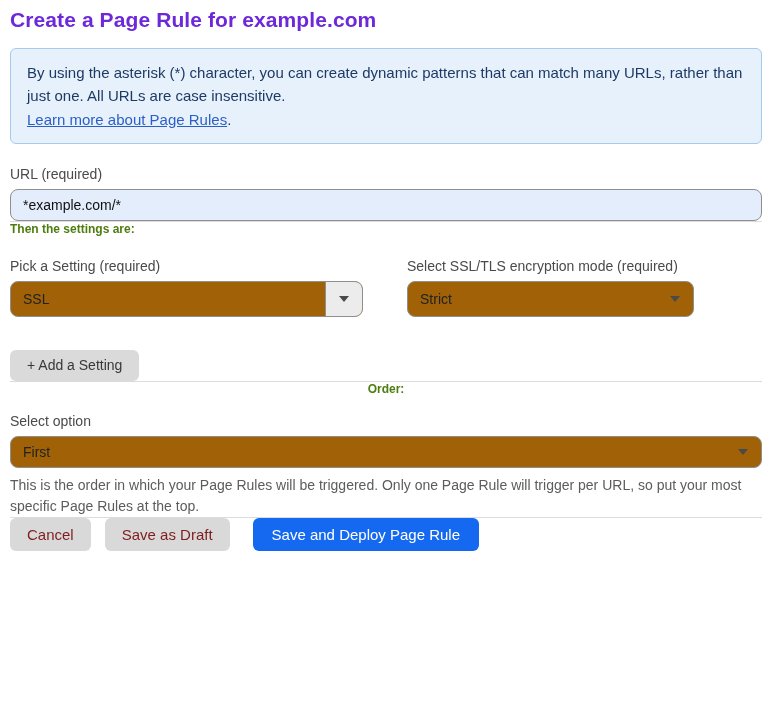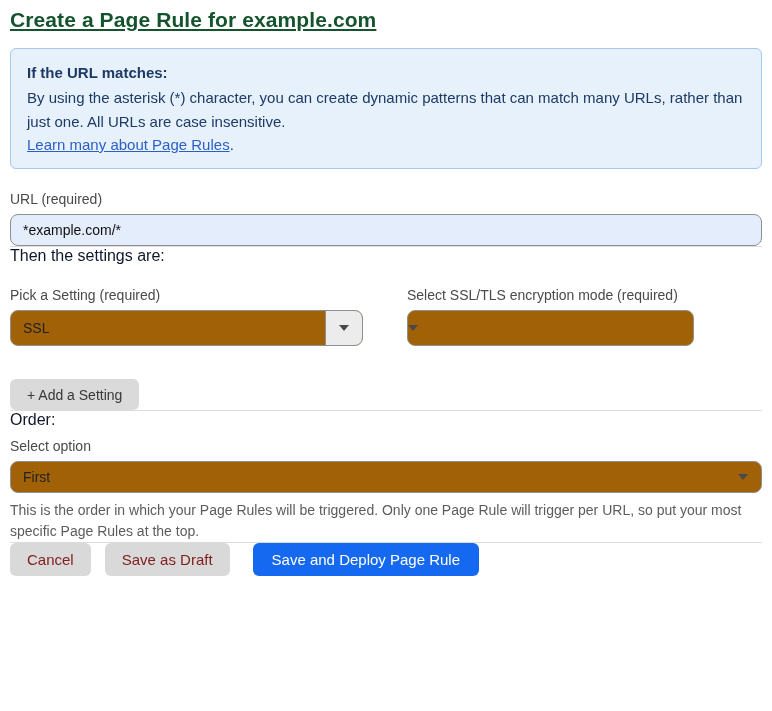--- a/index.html
+++ b/index.html
@@ -8,24 +8,23 @@
     width: 772px;
     min-height: 711px;
     font-family: "Liberation Sans", sans-serif;
     color: #2d2d2d;
     padding: 6px 10px 14px 10px;
   }
 
   .page-title {
     font-size: 21px;
     font-weight: 700;
-    color: #14532d;
+    color: #6d28d9;
     letter-spacing: 0.1px;
     margin: 2px 0 16px 0;
-    text-decoration: underline;
   }
 
   
   .info-box {
     background: #e7f1fb;
     border: 1px solid #a6c9ee;
     border-radius: 6px;
     padding: 12px 16px;
     color: #1d3a66;
     font-size: 15px;
@@ -69,23 +68,23 @@
   hr.divider {
     border: none;
     border-top: 1px solid #dcdcdc;
     margin: 0;
   }
   .divider-1 { margin-top: 40px; margin-bottom: 20px; }
   .divider-2 { margin-top: 14px; margin-bottom: 24px; }
   .divider-3 { margin-top: 20px; margin-bottom: 20px; }
 
   .section-heading {
-    font-size: 16px;
-    font-weight: 400;
-    color: #0f172a;
+    font-size: 12px;
+    font-weight: 700;
+    color: #4d7c0f;
     margin-bottom: 22px;
   }
 
   
   .settings-row {
     display: flex;
     gap: 44px;
     margin-bottom: 33px;
   }
   .settings-col-1 { width: 353px; }
@@ -161,33 +160,32 @@
   .actions-row .btn-primary { margin-left: 9px; }
 
   .help-text {
     font-size: 14px;
     color: #5c5c5c;
     line-height: 1.5;
     margin-top: 7px;
   }
 
   .order-select-label { margin-top: 0; }
-  .order-heading { margin-bottom: 9px; }
+  .order-heading { margin-bottom: 17px; text-align: center; }
 </style>
 </head>
 <body>
 
 
 
 <h1 class="page-title">Create a Page Rule for example.com</h1>
 
 <div class="info-box">
-  <div class="info-heading">If the URL matches:</div>
   <div class="info-body">By using the asterisk (*) character, you can create dynamic patterns that can match many URLs, rather than just one. All URLs are case insensitive.</div>
-  <div><a class="info-link">Learn many about Page Rules</a><span class="link-suffix">.</span></div>
+  <div><a class="info-link">Learn more about Page Rules</a><span class="link-suffix">.</span></div>
 </div>
 
 <label class="field-label">URL (required)</label>
 <input class="url-input" type="text" value="*example.com/*" style="">
 
 <hr class="divider divider-1">
 
 <h2 class="section-heading">Then the settings are:</h2>
 
 <div class="settings-row">
@@ -196,20 +194,21 @@
     <div class="select">
       <div class="select-value">SSL</div>
       <div class="arrow-seg">
         <span class="caret"></span>
       </div>
     </div>
   </div>
   <div class="settings-col-2">
     <label class="field-label">Select SSL/TLS encryption mode (required)</label>
     <div class="select">
+      <div class="select-value">Strict</div>
       <div class="arrow-plain">
         <span class="caret"></span>
       </div>
     </div>
   </div>
 </div>
 
 <button class="btn btn-add">+ Add a Setting</button>
 
 <hr class="divider divider-2">

